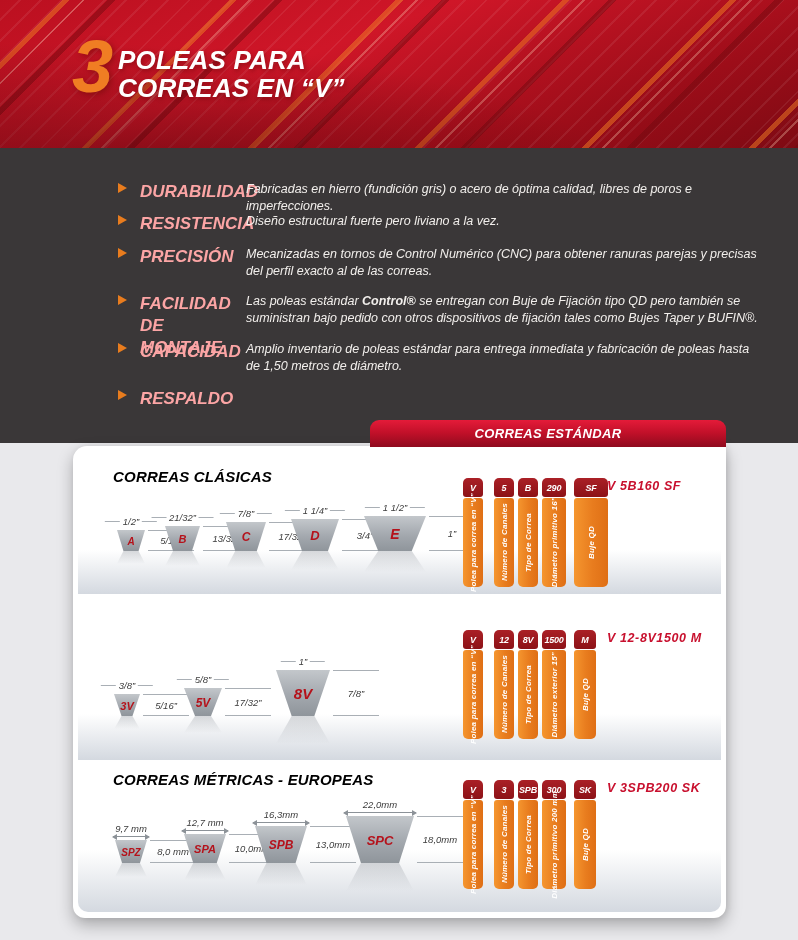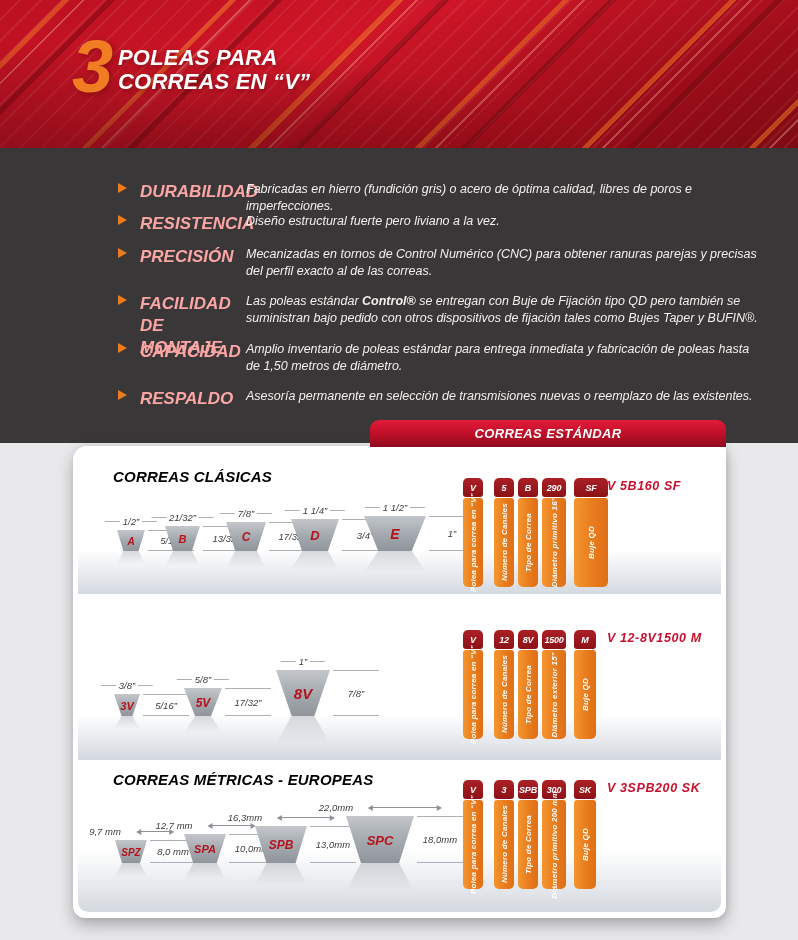--- a/index.html
+++ b/index.html
@@ -15,21 +15,21 @@
         rgba(240,125,35,0) 0 44px, rgba(240,125,35,.50) 44px 49px,
         rgba(240,125,35,0) 49px 58px, rgba(255,214,185,.30) 58px 60px,
         rgba(255,214,185,0) 60px 76px, rgba(110,8,14,.45) 76px 82px,
         rgba(110,8,14,0) 82px 118px),
       repeating-linear-gradient(135deg,
         rgba(255,255,255,0) 0 13px, rgba(255,255,255,.07) 13px 15px),
       linear-gradient(160deg,#bb1020 0%,#cf1628 38%,#9d0d19 75%,#7e0a13 100%);}
   .hero-number{position:absolute;left:72px;top:30px;font-size:74px;line-height:1;
     font-style:italic;font-weight:800;color:#f07d23;text-shadow:2px 2px 6px rgba(90,8,0,.45);}
   .hero-title{position:absolute;left:118px;top:46px;color:#fff;font-style:italic;
-    font-weight:800;font-size:22px;line-height:1.08;letter-spacing:.2px;
+    font-weight:800;font-size:26px;line-height:1.08;letter-spacing:.2px;
     text-shadow:1px 2px 4px rgba(80,5,5,.4);}
 
   
   .features{position:absolute;left:0;top:148px;width:798px;height:295px;background:#3a3738;}
   .frow{position:absolute;left:118px;right:34px;display:flex;align-items:flex-start;}
   .tri{width:0;height:0;border-left:9px solid #e87c1e;border-top:5.5px solid transparent;
        border-bottom:5.5px solid transparent;margin:2px 13px 0 0;flex:none;}
   .flabel{width:92px;flex:none;color:#fca5a5;font-style:italic;font-weight:800;
           font-size:17px;line-height:1.3;}
   .ftext{flex:1;color:#f2efec;font-style:italic;font-size:12.5px;line-height:1.32;padding-left:14px;}
@@ -63,21 +63,21 @@
   .bletter{color:#b5121b;font-style:italic;font-weight:800;padding-top:1px;}
   .refl{position:absolute;top:100%;left:0;width:100%;height:60%;
     background:linear-gradient(180deg,rgba(140,146,154,.35),rgba(140,146,154,0));}
   .refl.s1{clip-path:polygon(23% 0%,77% 0%,100% 100%,0% 100%);}
   .refl.s2{clip-path:polygon(29% 0%,71% 0%,100% 100%,0% 100%);}
   .refl.s3{clip-path:polygon(22% 0%,78% 0%,100% 100%,0% 100%);}
   .dim-top{position:absolute;bottom:calc(100% + 3px);left:50%;transform:translateX(-50%);
     display:flex;align-items:center;gap:3px;font-style:italic;font-size:9.5px;
     color:#3c3c3c;white-space:nowrap;}
   .dim-top .dl{width:15px;height:1px;background:#a9afb5;}
-  .dim-top.m{flex-direction:row;gap:16px;}
+  .dim-top.m{flex-direction:column;gap:2px;}
   .arrow{position:relative;height:1px;background:#8c9298;display:block;}
   .arrow:before,.arrow:after{content:"";position:absolute;top:-2.5px;width:0;height:0;
     border-top:3px solid transparent;border-bottom:3px solid transparent;}
   .arrow:before{left:-1px;border-right:5px solid #8c9298;}
   .arrow:after{right:-1px;border-left:5px solid #8c9298;}
   .dim-side{position:absolute;left:calc(100% + 3px);top:0;height:100%;width:46px;
     border-top:1px solid #a9afb5;border-bottom:1px solid #a9afb5;
     display:flex;align-items:center;justify-content:center;
     font-style:italic;font-size:9.5px;color:#3c3c3c;white-space:nowrap;}
 
@@ -129,21 +129,20 @@
       <div class="ftext"><span>Las poleas estándar </span><b>Control®</b><span> se entregan con Buje de Fijación tipo QD pero también se suministran bajo pedido con otros dispositivos de fijación tales como Bujes Taper y BUFIN®.</span></div>
     </div>
     <div class="frow" style="top:193px;">
       <span class="tri"></span>
       <div class="flabel">CAPACIDAD</div>
       <div class="ftext">Amplio inventario de poleas estándar para entrega inmediata y fabricación de poleas hasta de 1,50 metros de diámetro.</div>
     </div>
     <div class="frow" style="top:240px;">
       <span class="tri"></span>
       <div class="flabel">RESPALDO</div>
-      <div class="ftext">Asesoría permanente en selección de transmisiones nuevas o reemplazo de las existentes.</div>
     </div>
   </div>
 
   <div class="banner">CORREAS ESTÁNDAR</div>
 
   <div class="card">
     <div class="band b1"></div>
     <div class="band b2"></div>
     <div class="band b3"></div>
 

